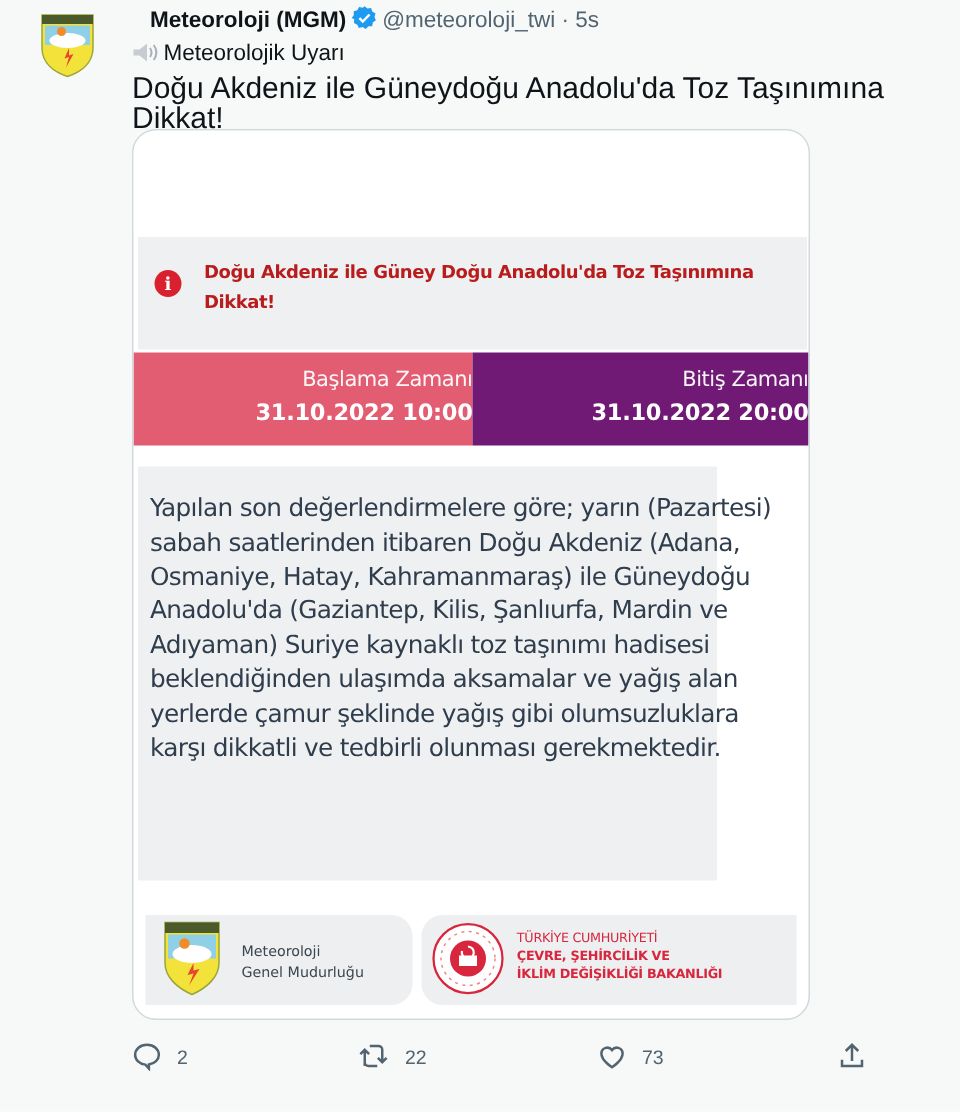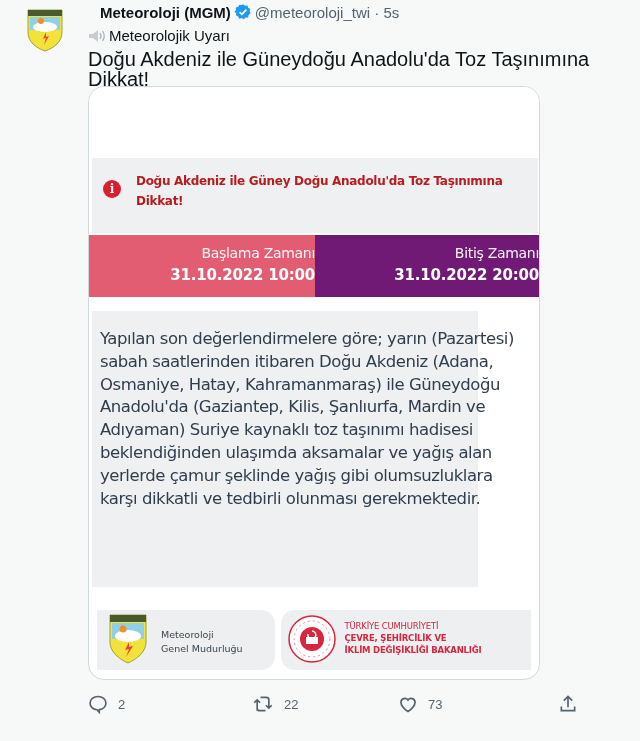--- a/index.html
+++ b/index.html
@@ -36,21 +36,21 @@
   .logo-min { width: 251px; }
   .logo-mgm { width: 178px; border-radius: 0 14px 14px 0; }
   .min-emblem { position: absolute; left: 6px; top: 4px; width: 50px; height: 50px; }
   .min-text { position: absolute; left: 64px; top: 10px; font-family: "DejaVu Sans", sans-serif; font-size: 8.5px; line-height: 12px; color: #d7263d; letter-spacing: -0.2px; }
   .mgm-emblem { position: absolute; left: 12px; top: 4px; width: 38px; height: 50px; }
   .mgm-text { position: absolute; left: 64px; top: 18px; font-family: "DejaVu Sans", sans-serif; font-size: 9.5px; line-height: 14px; color: #3a4650; }
 
   .actions { position: absolute; left: 88px; top: 694px; width: 500px; height: 24px; }
   .action { position: absolute; top: 0; display: flex; align-items: center; gap: 10px; color: #536471; font-size: 13px; }
   .act-reply { left: 0; }
-  .act-rt { left: 164px; justify-content: center; }
+  .act-rt { left: 150px; justify-content: center; }
   .act-like { left: 310px; }
   .act-share { left: 470px; }
 </style>
 </head>
 <body>
 
 <svg class="avatar" viewBox="0 0 38 44">
   <path d="M2 2 H36 V24 C36 34 28 40 19 43 C10 40 2 34 2 24 Z" fill="#f2e23a" stroke="#9aa53a" stroke-width="1"></path>
   <rect x="2" y="2" width="34" height="6" fill="#4a5a2a"></rect>
   <path d="M4 9 H34 V22 H4 Z" fill="#8fd0e6"></path>

